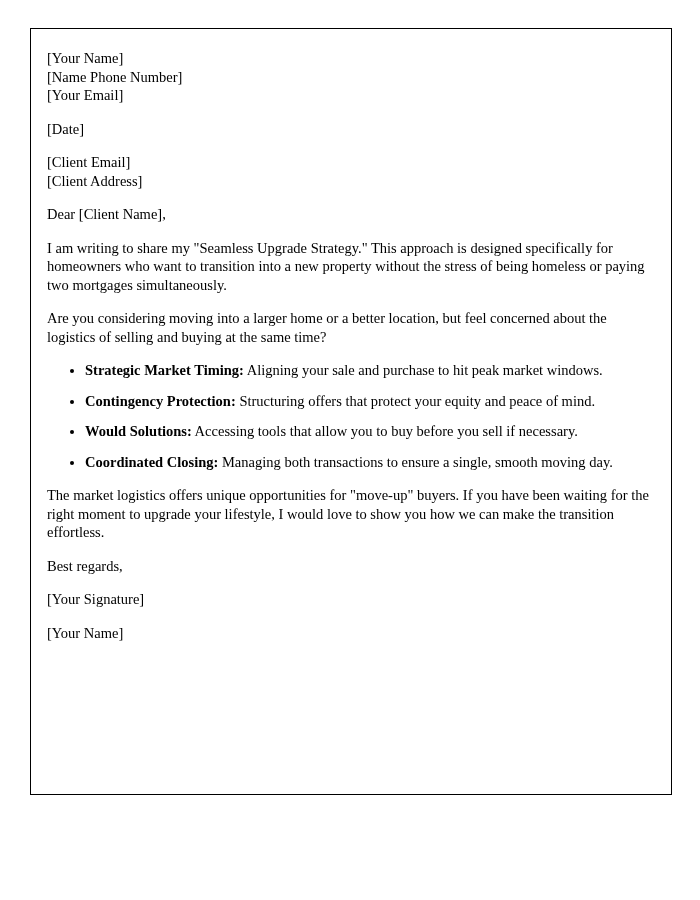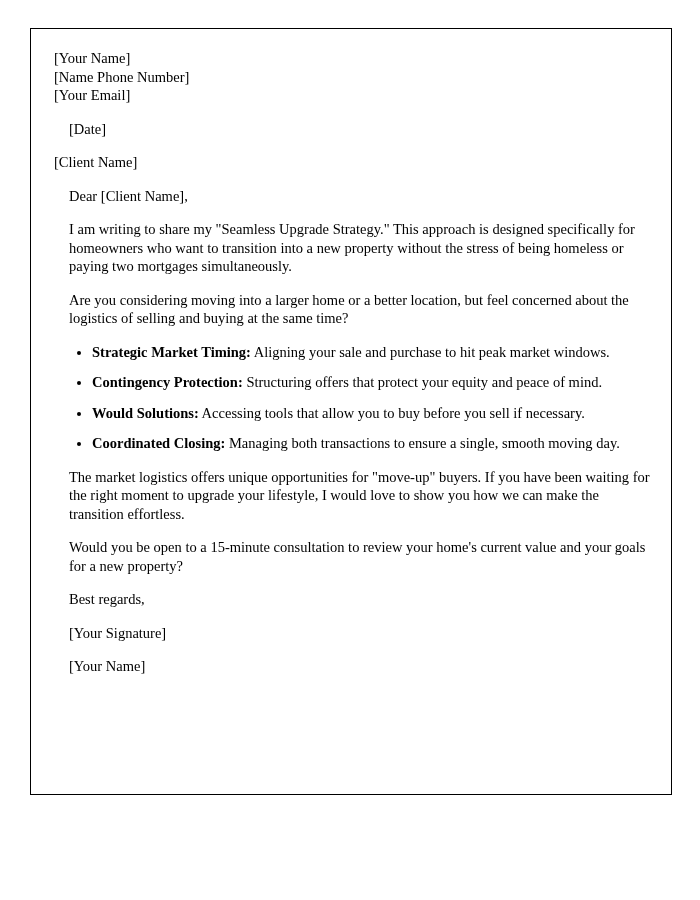--- a/index.html
+++ b/index.html
@@ -15,34 +15,34 @@
   }
   .page {
     box-sizing: border-box;
     position: absolute;
     left: 30px;
     top: 28px;
     width: 642px;
     min-height: 767px;
     border: 1px solid #000000;
     background: #ffffff;
-    padding: 20px 20px 22px 23px;
+    padding: 20px 20px 22px 16px;
   }
   .letter {
     font-size: 14.5px;
     line-height: 18.5px;
   }
   .block {
     margin: 0 0 15px 0;
   }
   .block div {
     margin: 0;
   }
   p.para {
-    margin: 0 0 15px 15px;
+    margin: 0 0 15px 0;
   }
   ul.bullets {
     margin: 0 0 15px 0;
     padding: 0 0 0 38px;
     list-style-type: disc;
   }
   ul.bullets li {
     margin: 12px 0 1px 0;
     font-family: Liberation Serif, serif;
   }
@@ -58,21 +58,22 @@
 
     <div class="block">
       <div>[Your Name]</div>
       <div>[Name Phone Number]</div>
       <div>[Your Email]</div>
     </div>
 
     <p class="para">[Date]</p>
 
     <div class="block">
-      <div>[Client Name]</div>
+      <div>[Client Email]</div>
+      <div>[Client Address]</div>
     </div>
 
     <p class="para">Dear [Client Name],</p>
 
     <p class="para">I am writing to share my "Seamless Upgrade Strategy." This approach is designed specifically for homeowners who want to transition into a new property without the stress of being homeless or paying two mortgages simultaneously.</p>
 
     <p class="para">Are you considering moving into a larger home or a better location, but feel concerned about the logistics of selling and buying at the same time?</p>
 
 
     <ul class="bullets">
@@ -85,21 +86,20 @@
       <li>
         <span class="b">Would Solutions:</span><span> Accessing tools that allow you to buy before you sell if necessary.</span>
       </li>
       <li>
         <span class="b">Coordinated Closing:</span><span> Managing both transactions to ensure a single, smooth moving day.</span>
       </li>
     </ul>
 
     <p class="para">The market logistics offers unique opportunities for "move-up" buyers. If you have been waiting for the right moment to upgrade your lifestyle, I would love to show you how we can make the transition effortless.</p>
 
-    <p class="para">Would you be open to a 15-minute consultation to review your home's current value and your goals for a new property?</p>
 
     <p class="para">Best regards,</p>
 
     <p class="para">[Your Signature]</p>
 
     <p class="para">[Your Name]</p>
 
   </div>
 </div>
 

